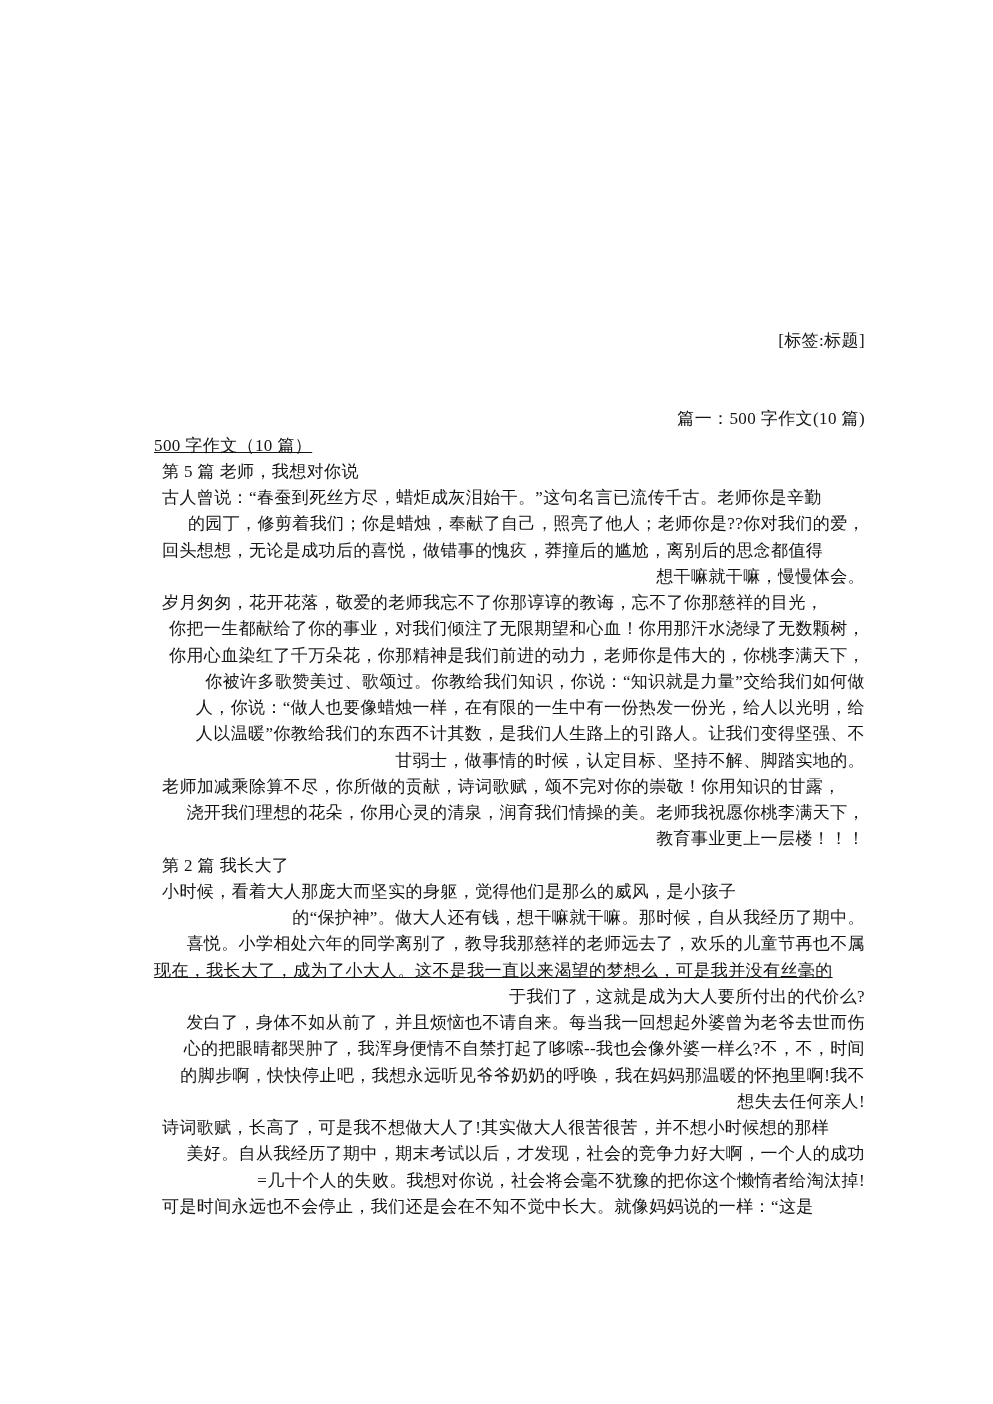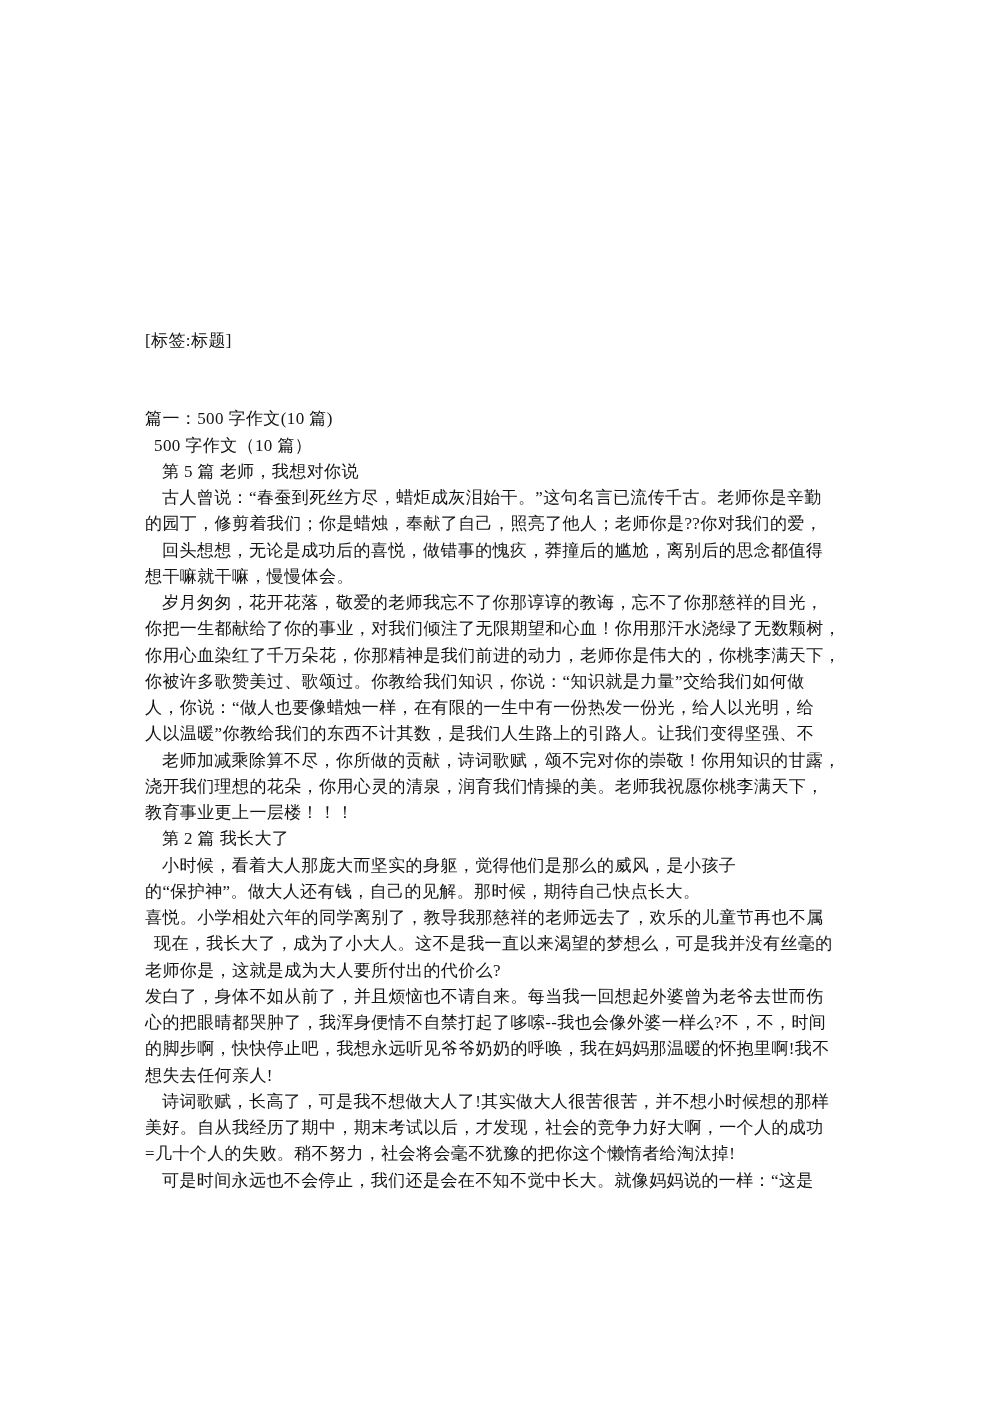--- a/index.html
+++ b/index.html
@@ -21,22 +21,22 @@
     width: 720px;
     font-family: "Liberation Serif", "DejaVu Serif", serif;
     font-size: 17px;
     line-height: 26.25px;
     color: #141414;
   }
   .line {
     white-space: nowrap;
     letter-spacing: 0.4px;
   }
-  .indent-0 { padding-left: 0; }
-  .indent-1 { padding-left: 9px; }
+  .indent-0 { padding-left: 0; text-align: right; }
+  .indent-1 { padding-left: 9px; text-decoration: underline; }
   .indent-2 { padding-left: 17px; }
   .spacer {
     height: 52px;
   }
 </style>
 </head>
 <body>
 
 <div class="page">
   <div class="doc">
@@ -49,32 +49,33 @@
         <div class="line indent-2">古人曾说：“春蚕到死丝方尽，蜡炬成灰泪始干。”这句名言已流传千古。老师你是辛勤</div>
         <div class="line indent-0">的园丁，修剪着我们；你是蜡烛，奉献了自己，照亮了他人；老师你是??你对我们的爱，</div>
         <div class="line indent-2">回头想想，无论是成功后的喜悦，做错事的愧疚，莽撞后的尴尬，离别后的思念都值得</div>
         <div class="line indent-0">想干嘛就干嘛，慢慢体会。</div>
         <div class="line indent-2">岁月匆匆，花开花落，敬爱的老师我忘不了你那谆谆的教诲，忘不了你那慈祥的目光，</div>
         <div class="line indent-0">你把一生都献给了你的事业，对我们倾注了无限期望和心血！你用那汗水浇绿了无数颗树，</div>
         <div class="line indent-0">你用心血染红了千万朵花，你那精神是我们前进的动力，老师你是伟大的，你桃李满天下，</div>
         <div class="line indent-0">你被许多歌赞美过、歌颂过。你教给我们知识，你说：“知识就是力量”交给我们如何做</div>
         <div class="line indent-0">人，你说：“做人也要像蜡烛一样，在有限的一生中有一份热发一份光，给人以光明，给</div>
         <div class="line indent-0">人以温暖”你教给我们的东西不计其数，是我们人生路上的引路人。让我们变得坚强、不</div>
+        <div class="line indent-0">甘弱士，做事情的时候，认定目标、坚持不解、脚踏实地的。</div>
         <div class="line indent-2">老师加减乘除算不尽，你所做的贡献，诗词歌赋，颂不完对你的崇敬！你用知识的甘露，</div>
         <div class="line indent-0">浇开我们理想的花朵，你用心灵的清泉，润育我们情操的美。老师我祝愿你桃李满天下，</div>
         <div class="line indent-0">教育事业更上一层楼！！！</div>
         <div class="line indent-2">第 2 篇  我长大了</div>
         <div class="line indent-2">小时候，看着大人那庞大而坚实的身躯，觉得他们是那么的威风，是小孩子</div>
-        <div class="line indent-0">的“保护神”。做大人还有钱，自己的见解。那时候，期待自己快点长大。</div>
+        <div class="line indent-0">的“保护神”。做大人还有钱，想干嘛就干嘛。那时候，自从我经历了期中。</div>
         <div class="line indent-0">喜悦。小学相处六年的同学离别了，教导我那慈祥的老师远去了，欢乐的儿童节再也不属</div>
         <div class="line indent-1">现在，我长大了，成为了小大人。这不是我一直以来渴望的梦想么，可是我并没有丝毫的</div>
-        <div class="line indent-0">老师你是，这就是成为大人要所付出的代价么?</div>
+        <div class="line indent-0">于我们了，这就是成为大人要所付出的代价么?</div>
         <div class="line indent-0">发白了，身体不如从前了，并且烦恼也不请自来。每当我一回想起外婆曾为老爷去世而伤</div>
         <div class="line indent-0">心的把眼晴都哭肿了，我浑身便情不自禁打起了哆嗦--我也会像外婆一样么?不，不，时间</div>
         <div class="line indent-0">的脚步啊，快快停止吧，我想永远听见爷爷奶奶的呼唤，我在妈妈那温暖的怀抱里啊!我不</div>
         <div class="line indent-0">想失去任何亲人!</div>
         <div class="line indent-2">诗词歌赋，长高了，可是我不想做大人了!其实做大人很苦很苦，并不想小时候想的那样</div>
         <div class="line indent-0">美好。自从我经历了期中，期末考试以后，才发现，社会的竞争力好大啊，一个人的成功</div>
-        <div class="line indent-0">=几十个人的失败。稍不努力，社会将会毫不犹豫的把你这个懒惰者给淘汰掉!</div>
+        <div class="line indent-0">=几十个人的失败。我想对你说，社会将会毫不犹豫的把你这个懒惰者给淘汰掉!</div>
         <div class="line indent-2">可是时间永远也不会停止，我们还是会在不知不觉中长大。就像妈妈说的一样：“这是</div>
       </div>
   </div>
 </div>
 
 </body></html>

